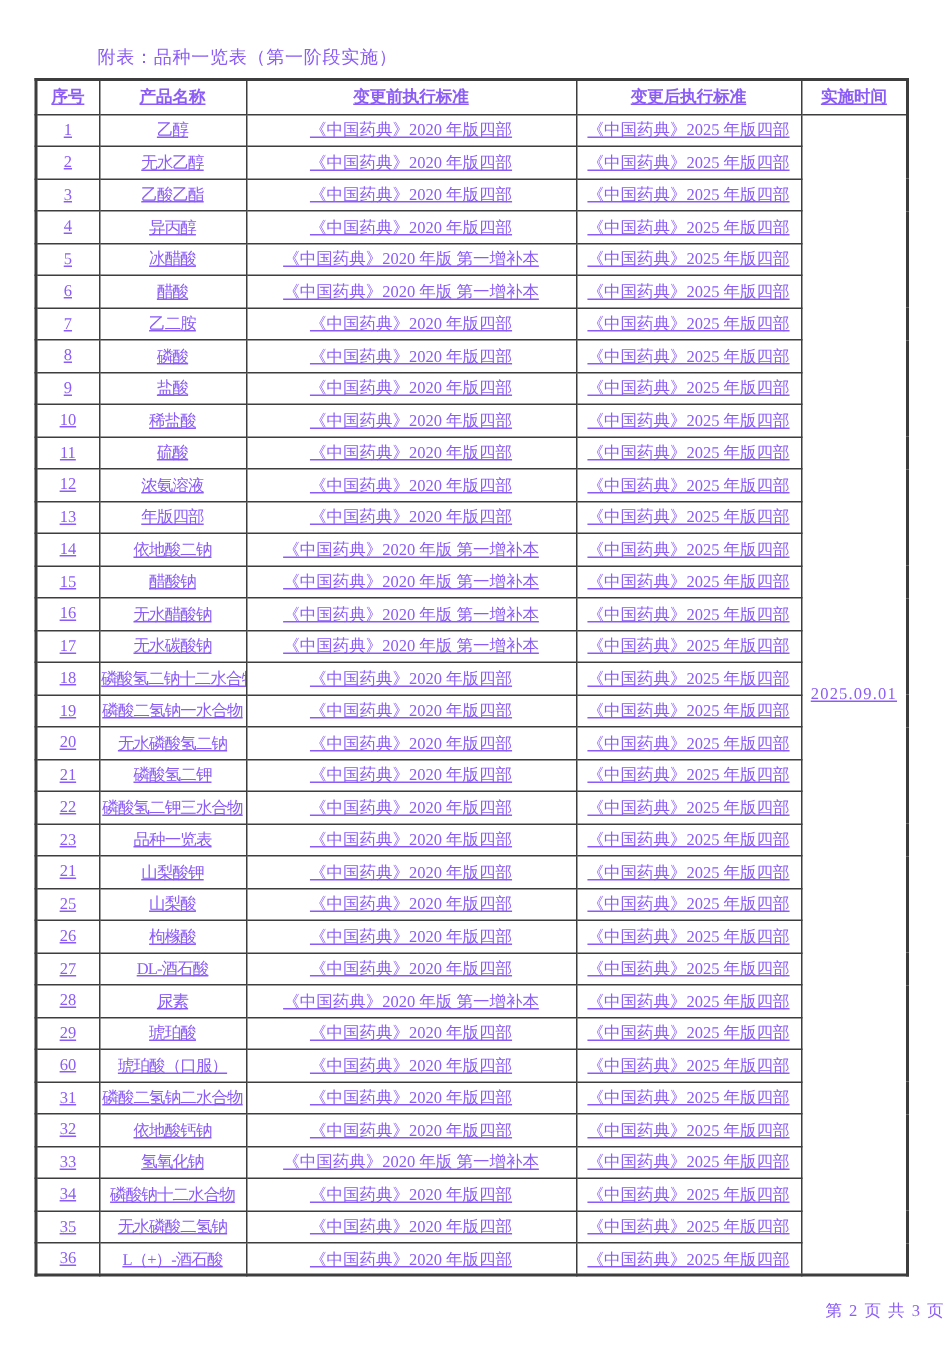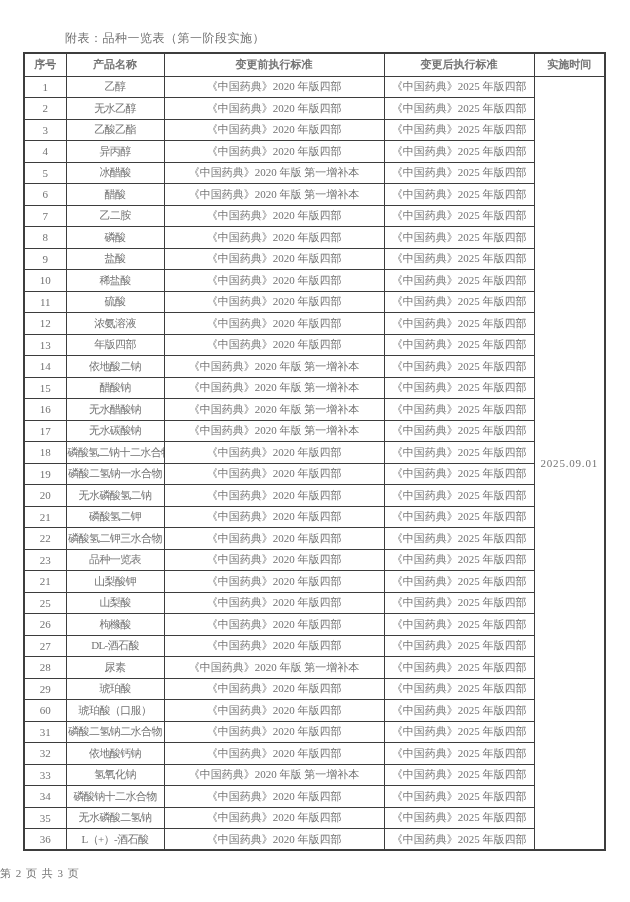--- a/index.html
+++ b/index.html
@@ -2,38 +2,39 @@
 <html><head>
 <meta charset="utf-8">
 <style>
   html, body { margin: 0; padding: 0; background: #ffffff; }
   .page {
     position: relative;
     width: 630px;
     height: 902px;
     background: #ffffff;
     font-family: "Liberation Serif", "DejaVu Serif", serif;
-    color: #737373;
+    color: #8b5cf6;
     overflow: hidden;
   }
   .doc-title {
     position: absolute;
     left: 65px;
     top: 30px;
     font-size: 12px;
     letter-spacing: 0.5px;
     white-space: nowrap;
   }
   table.main {
     position: absolute;
     left: 23px;
     top: 52px;
     width: 581px;
     border-collapse: collapse;
     table-layout: fixed;
+    text-decoration: underline;
   }
   table.main, table.main th, table.main td {
     border: 1px solid #3d3d3d;
   }
   table.main { border-width: 2px; }
   table.main th, table.main td {
     padding: 0 1px;
     text-align: center;
     vertical-align: middle;
     font-size: 11px;
@@ -48,21 +49,21 @@
     font-size: 10.5px;
     letter-spacing: 0.8px;
     vertical-align: middle;
     border-radius: 10px;
   }
   .page-footer {
     position: absolute;
     left: 0;
     top: 866px;
     width: 630px;
-    text-align: left;
+    text-align: right;
     font-size: 11px;
     letter-spacing: 1px;
   }
 </style>
 </head>
 <body>
 
 <div class="page">
 
   <div class="doc-title">附表：品种一览表（第一阶段实施）</div>

